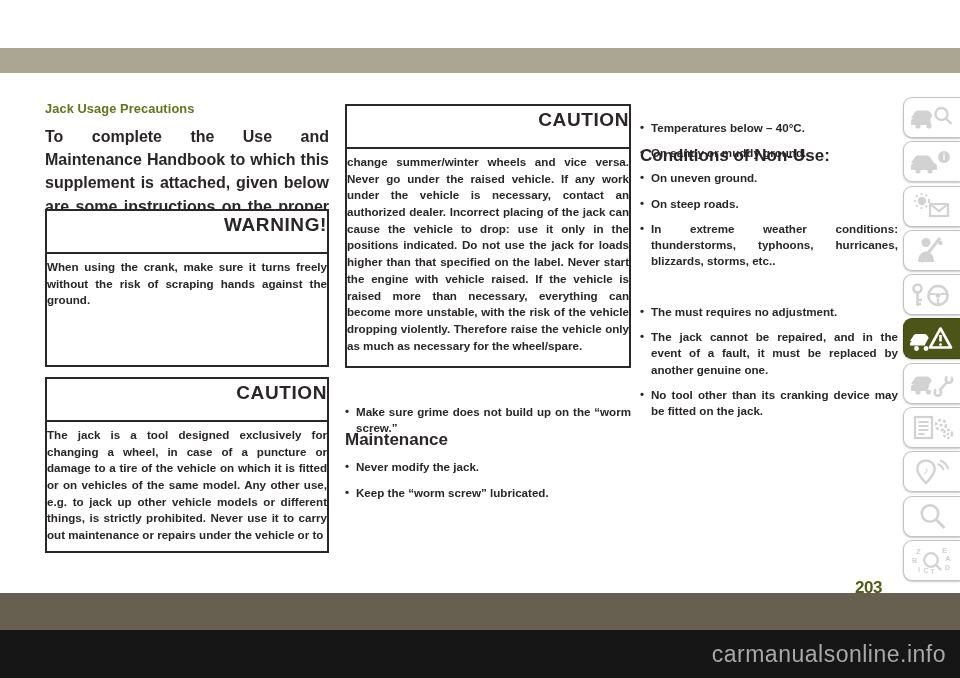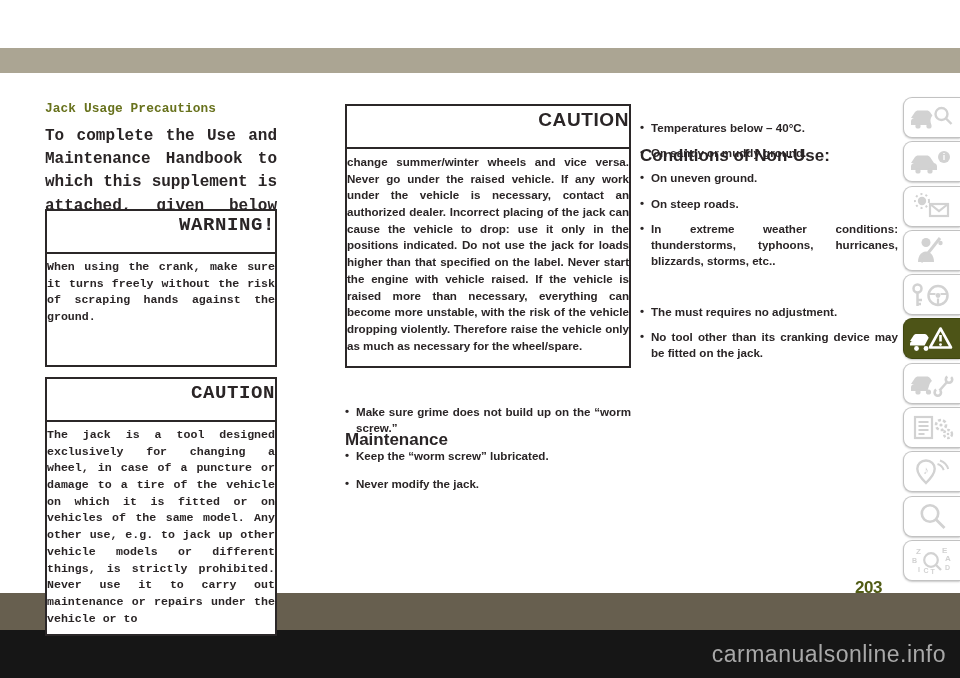--- a/index.html
+++ b/index.html
@@ -11,21 +11,21 @@
   }
   
   .top-bar{position:absolute;left:0;top:48px;width:960px;height:25px;background:#aba593;}
   .bottom-bar{position:absolute;left:0;top:593px;width:960px;height:37px;background:#675f4f;}
   .footer-band{position:absolute;left:0;top:630px;width:960px;height:48px;background:#161616;}
   .watermark{position:absolute;right:14px;top:641px;font-size:23px;color:#a8a8a8;letter-spacing:.5px;}
   .page-number{position:absolute;left:855px;top:578px;font-size:17px;font-weight:800;color:#515c15;letter-spacing:-.5px;}
 
   
   .col{position:absolute;}
-  #col1{left:45px;top:100px;width:232px;height:470px;font-family:Liberation Mono, monospace;}
+  #col1{left:45px;top:100px;width:284px;height:470px;}
   #col2{left:345px;top:100px;width:286px;height:470px;}
   #col3{left:640px;top:96px;width:258px;height:470px;}
   .abs{position:absolute;left:0;right:0;}
 
   .olive-head{font-size:12.8px;font-weight:800;color:#68721d;letter-spacing:.1px;}
   .sec-head{font-size:17px;font-weight:800;color:#2a2526;margin-top:48px;}
   .body-txt{font-size:16px;font-weight:700;line-height:1.45;text-align:justify;color:#2a2526;}
 
   
   .wbox{border:2.5px solid #2b2728;background:#fff;}
@@ -76,37 +76,38 @@
 </div>
 
 <div id="col2" class="col">
   <div class="abs wbox" style="top:4px;min-height:264px;box-sizing:border-box;">
     <div class="title">CAUTION</div>
     <div class="bbody">change summer/winter wheels and vice versa. Never go under the raised vehicle. If any work under the vehicle is necessary, contact an authorized dealer. Incorrect placing of the jack can cause the vehicle to drop: use it only in the positions indicated. Do not use the jack for loads higher than that specified on the label. Never start the engine with vehicle raised. If the vehicle is raised more than necessary, everything can become more unstable, with the risk of the vehicle dropping violently. Therefore raise the vehicle only as much as necessary for the wheel/spare.</div>
   </div>
 
   <div class="abs sec-head" style="top:282px;">Maintenance</div>
   <div class="abs" style="top:304px;">
-    <div class="bul" style="margin-bottom:12px;">Make sure grime does not build up on the “worm screw.”</div>
+    <div class="bul" style="margin-bottom:23px;">Make sure grime does not build up on the “worm screw.”</div>
+    <div class="bul">Never modify the jack.</div>
     <div class="bul" style="margin-bottom:11px;">Keep the “worm screw” lubricated.</div>
-    <div class="bul">Never modify the jack.</div>
   </div>
 </div>
 
 <div id="col3" class="col">
   <div class="abs sec-head" style="top:2px;">Conditions of Non-Use:</div>
   <div class="abs" style="top:24px;">
     <div class="bul">Temperatures below – 40°C.</div>
     <div class="bul">On sandy or muddy ground.</div>
     <div class="bul">On uneven ground.</div>
     <div class="bul">On steep roads.</div>
     <div class="bul">In extreme weather conditions: thunderstorms, typhoons, hurricanes, blizzards, storms, etc..</div>
   </div>
   <div class="abs" style="top:208px;">
     <div class="bul">The must requires no adjustment.</div>
+    <div class="bul">The jack cannot be repaired, and in the event of a fault, it must be replaced by another genuine one.</div>
     <div class="bul">No tool other than its cranking device may be fitted on the jack.</div>
   </div>
 </div>
 
 <div class="sidebar">
 
   <div class="tab">
     <span>
       <svg width="46" height="30" viewBox="0 0 46 30">
         <g fill="currentColor">

